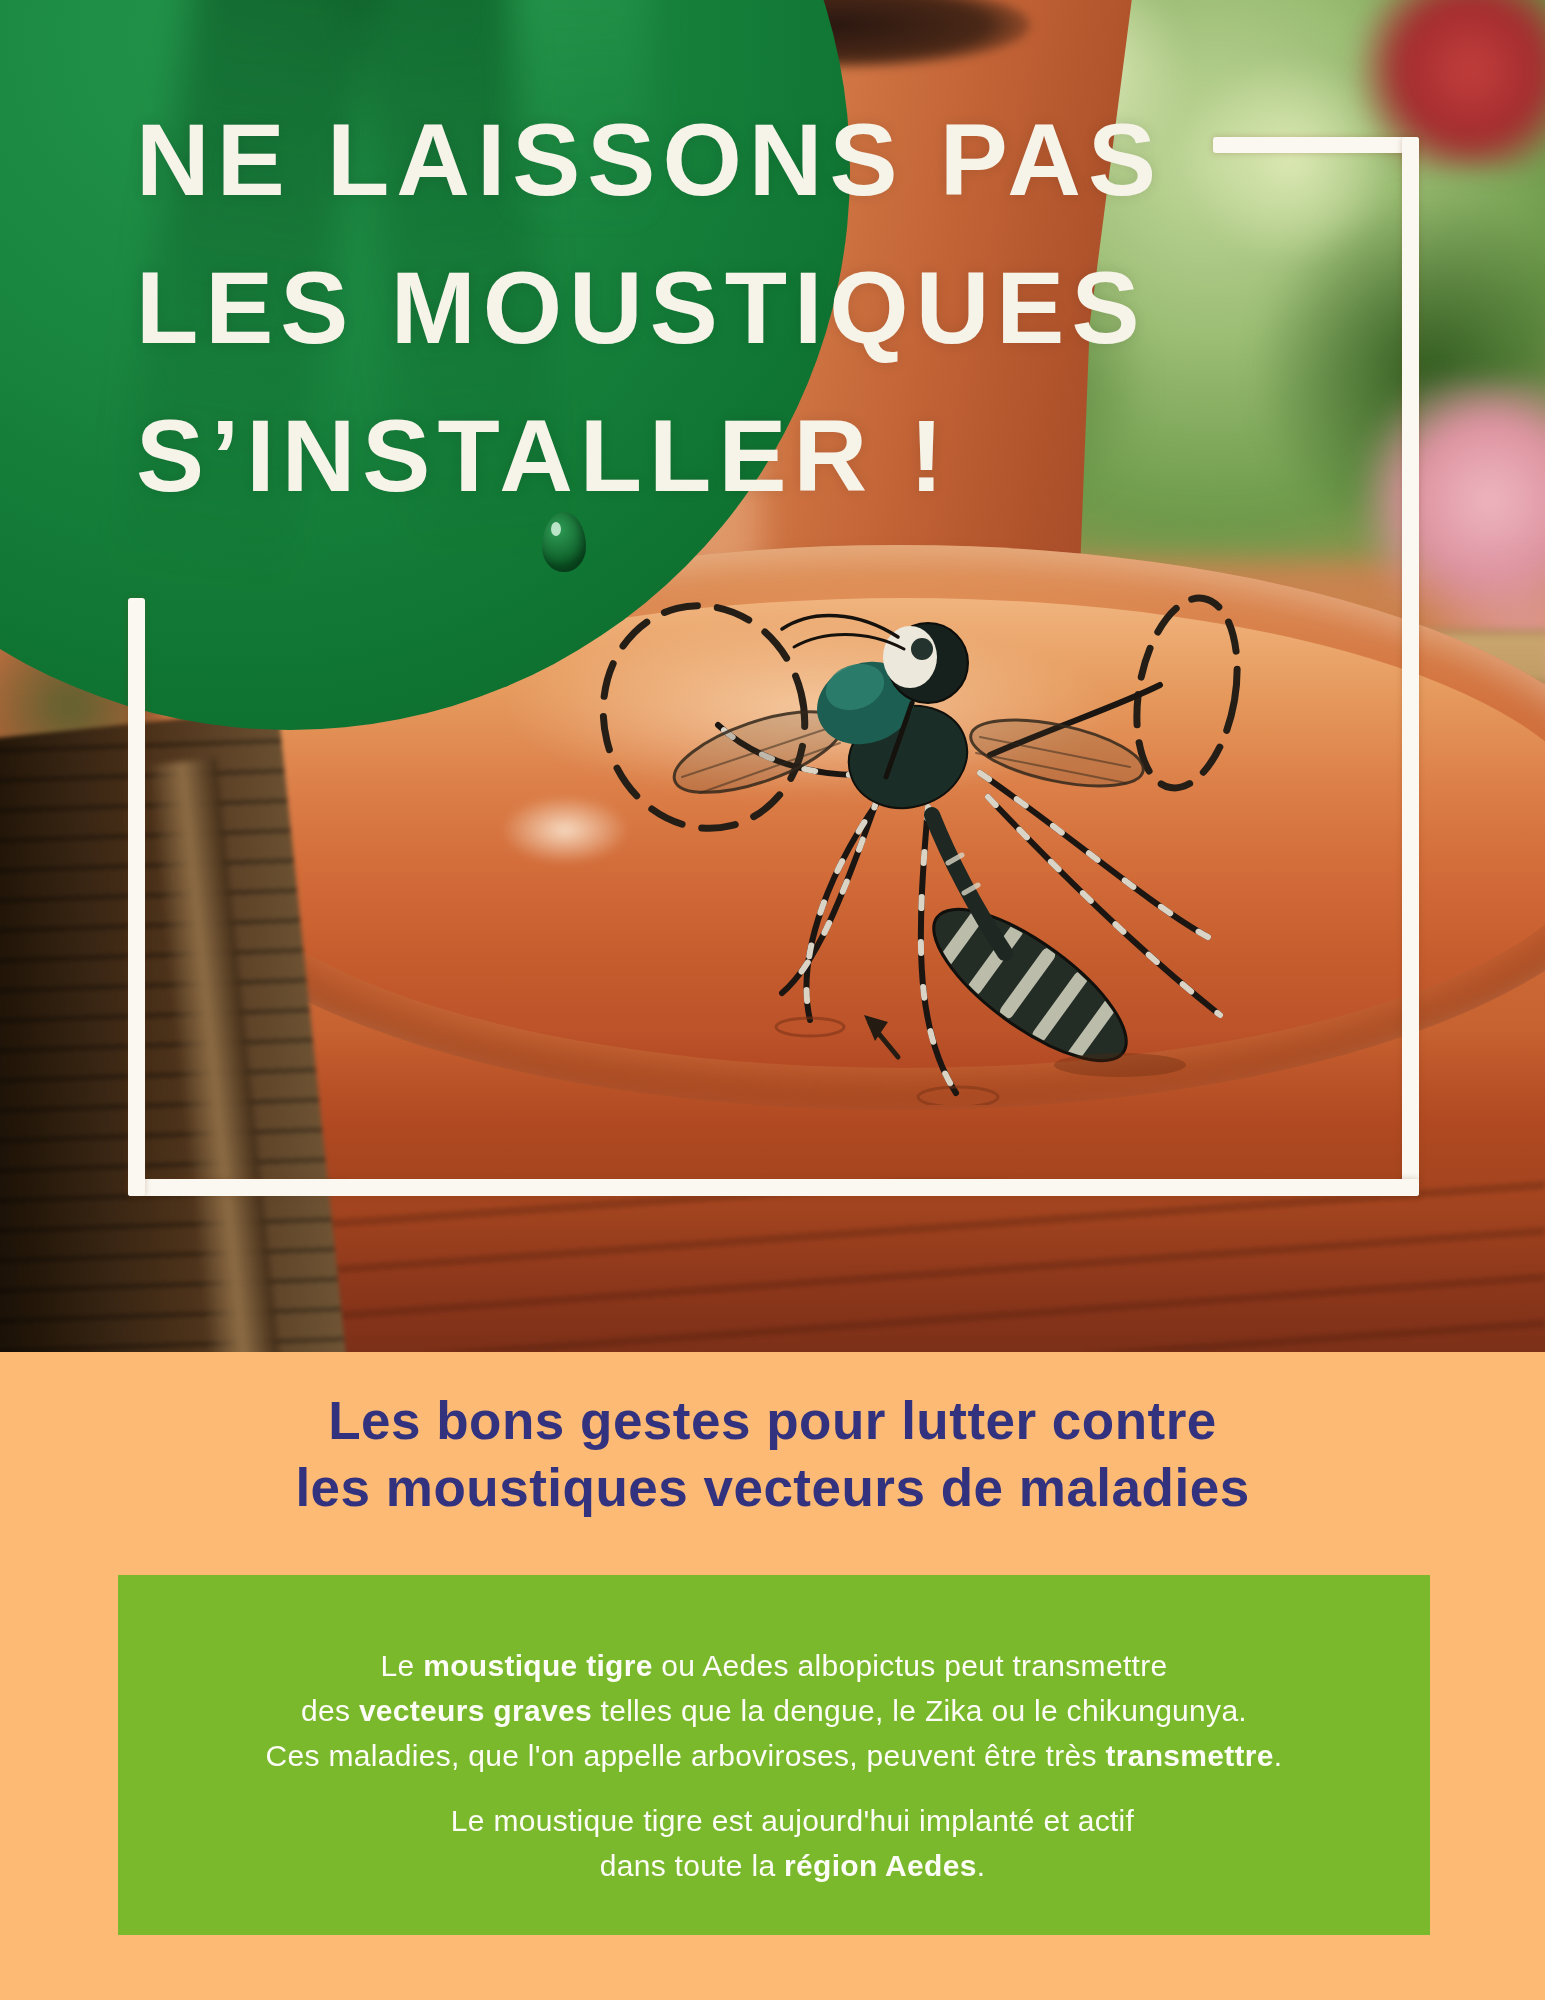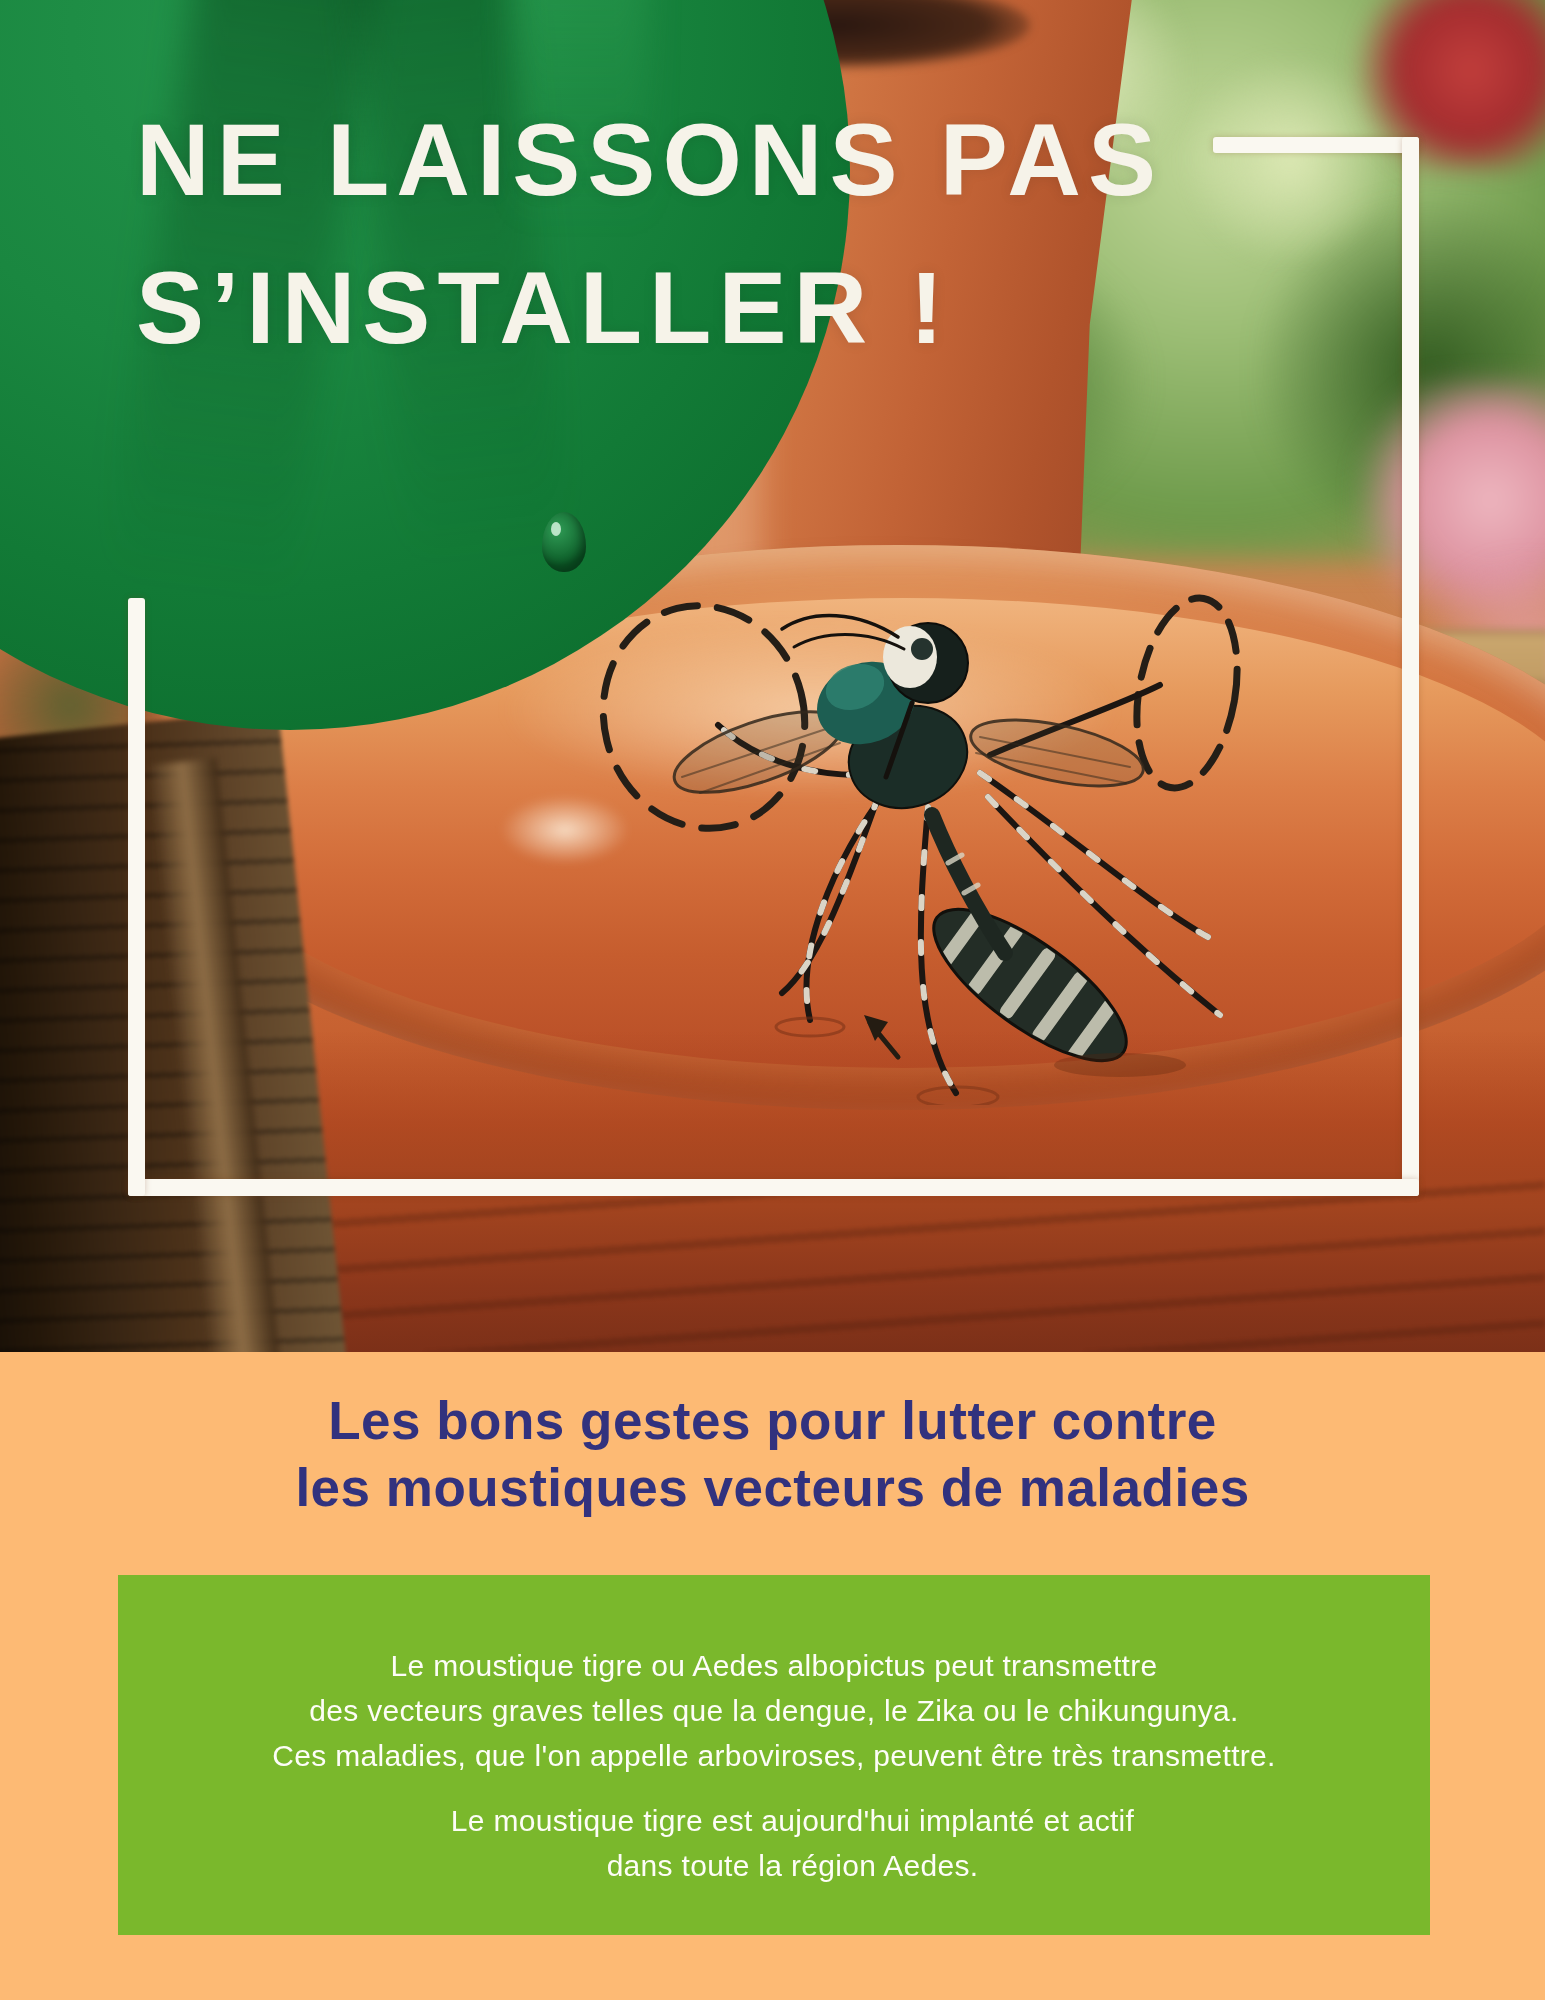--- a/index.html
+++ b/index.html
@@ -90,21 +90,21 @@
   .title{left:136px;top:86px;color:#f6f3e9;font-size:102px;line-height:148px;font-weight:700;
     letter-spacing:7px;text-shadow:0 0 14px rgba(0,0,0,.10);white-space:nowrap;}
 
   .heading{position:absolute;left:0;top:1387px;width:100%;text-align:center;color:#32327e;
     font-size:53px;line-height:67px;font-weight:700;letter-spacing:.5px;}
 
   .infobox{position:absolute;left:118px;top:1575px;width:1312px;height:360px;background:#7ab82c;
     color:#fdfdf7;text-align:center;font-size:30px;line-height:45px;letter-spacing:.3px;overflow:hidden;}
   .infobox .para1{margin-top:68px;}
   .infobox .para2{margin-top:20px;padding-left:37px;}
-  .b{font-weight:400;margin-top:16px;}
+  .b{font-weight:700;margin-top:16px;}
 </style>
 </head>
 <body>
 
 <div class="poster">
 
   <div class="photo">
     <div class="layer bgbase"></div>
     <div class="layer fol1"></div>
     <div class="layer fol2"></div>
@@ -205,20 +205,21 @@
       <div class="layer droplet"></div>
     </div>
 
     <div class="layer frame frame-top"></div>
     <div class="layer frame frame-right"></div>
     <div class="layer frame frame-bottom"></div>
     <div class="layer frame frame-left"></div>
 
     <h1 class="layer title" style="margin:0;">
       <div>NE LAISSONS PAS</div>
+      <div>LES MOUSTIQUES</div>
       <div>S’INSTALLER !</div>
     </h1>
   </div>
 
   <div class="heading">
     <div>Les bons gestes pour lutter contre</div>
     <div>les moustiques vecteurs de maladies</div>
   </div>
 
   <div class="infobox">

